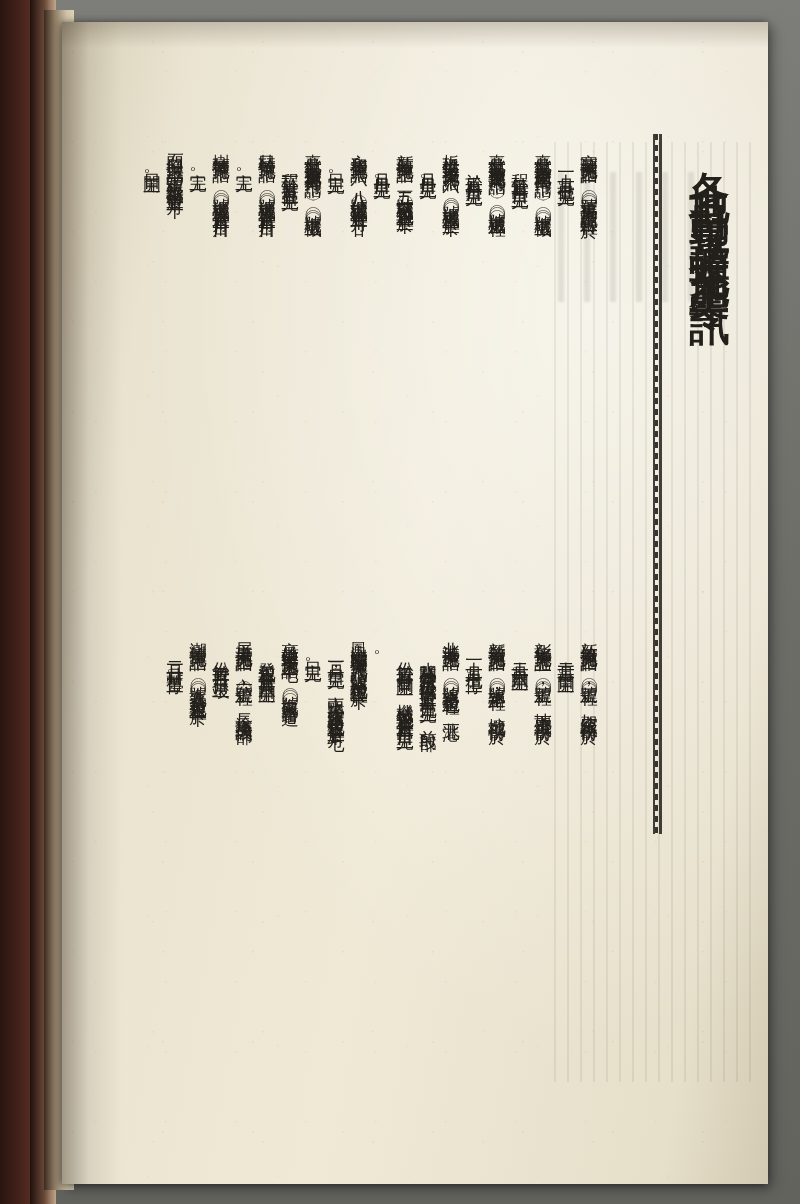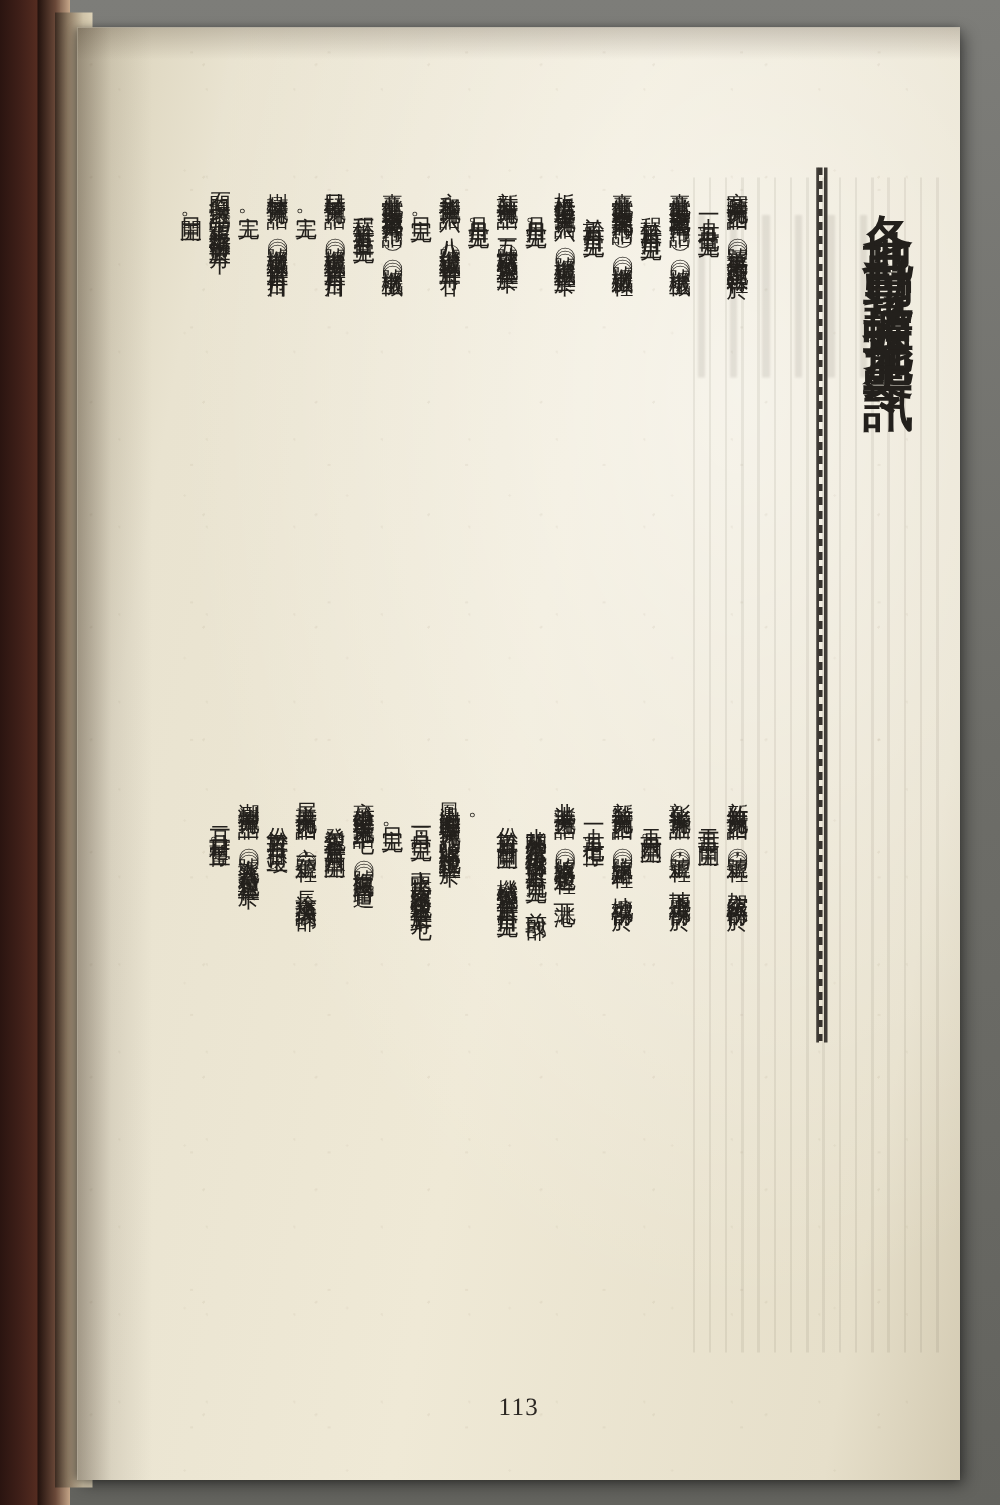--- a/index.html
+++ b/index.html
@@ -259,19 +259,18 @@
         <div class="col vtext indent" style="height:430px">日完工。</div>
         <div class="col vtext" style="height:430px">高雄世銀案擴充市話二七、〇〇〇號復興三路管道</div>
         <div class="col vtext indent" style="height:430px">發包工程於十二月八日開工。</div>
         <div class="col vtext" style="height:430px">屏東擴充市話四、六〇〇號工程，長途交換設備部</div>
         <div class="col vtext indent" style="height:430px">份於十二月廿一日竣工。</div>
         <div class="col vtext" style="height:430px">潮州擴充市話三、〇〇〇號人孔管道發包工程於十</div>
         <div class="col vtext indent" style="height:430px">二月廿一日暫停工。</div>
       </div>
     </div>
 
-    <div id="folio">113</div>
 
     <div id="grain"></div>
     <div id="gutter-shadow"></div>
     <div id="top-shadow"></div>
   </div>
 </div>
 
 </body></html>

